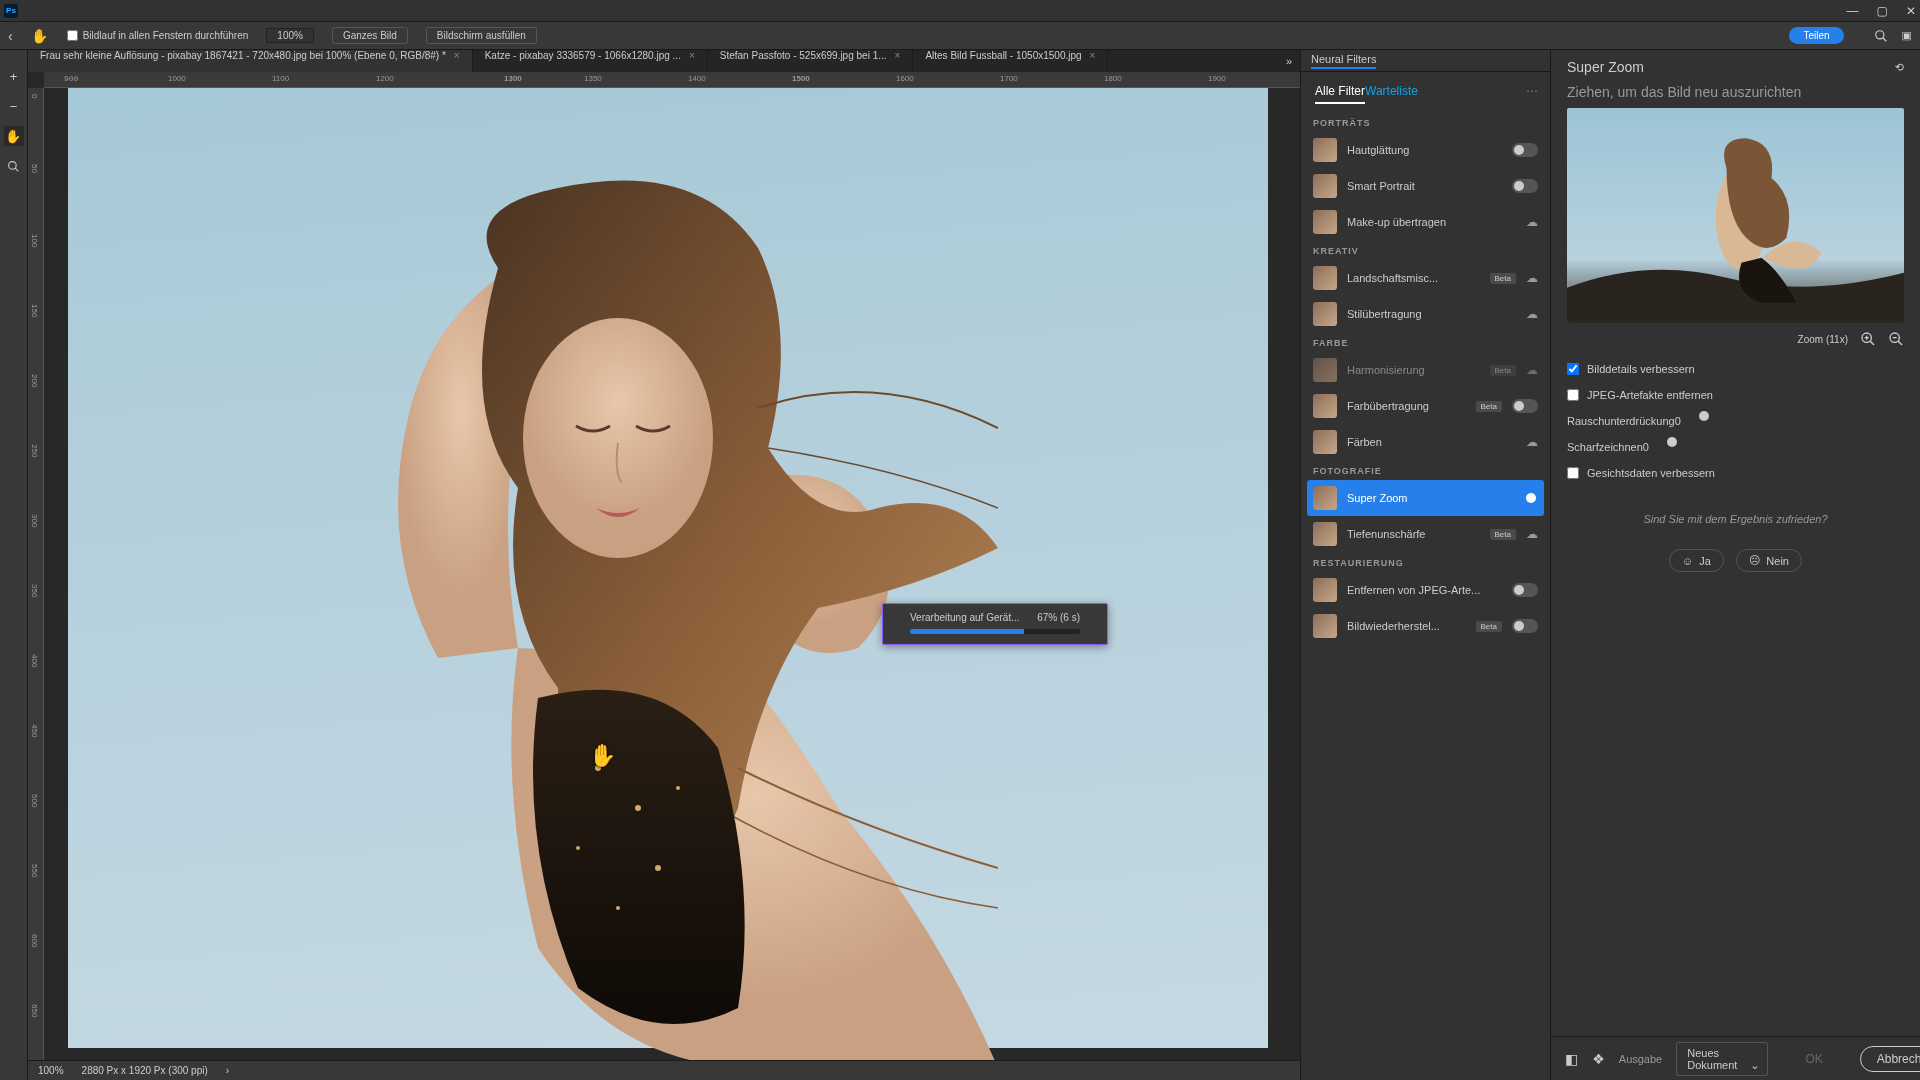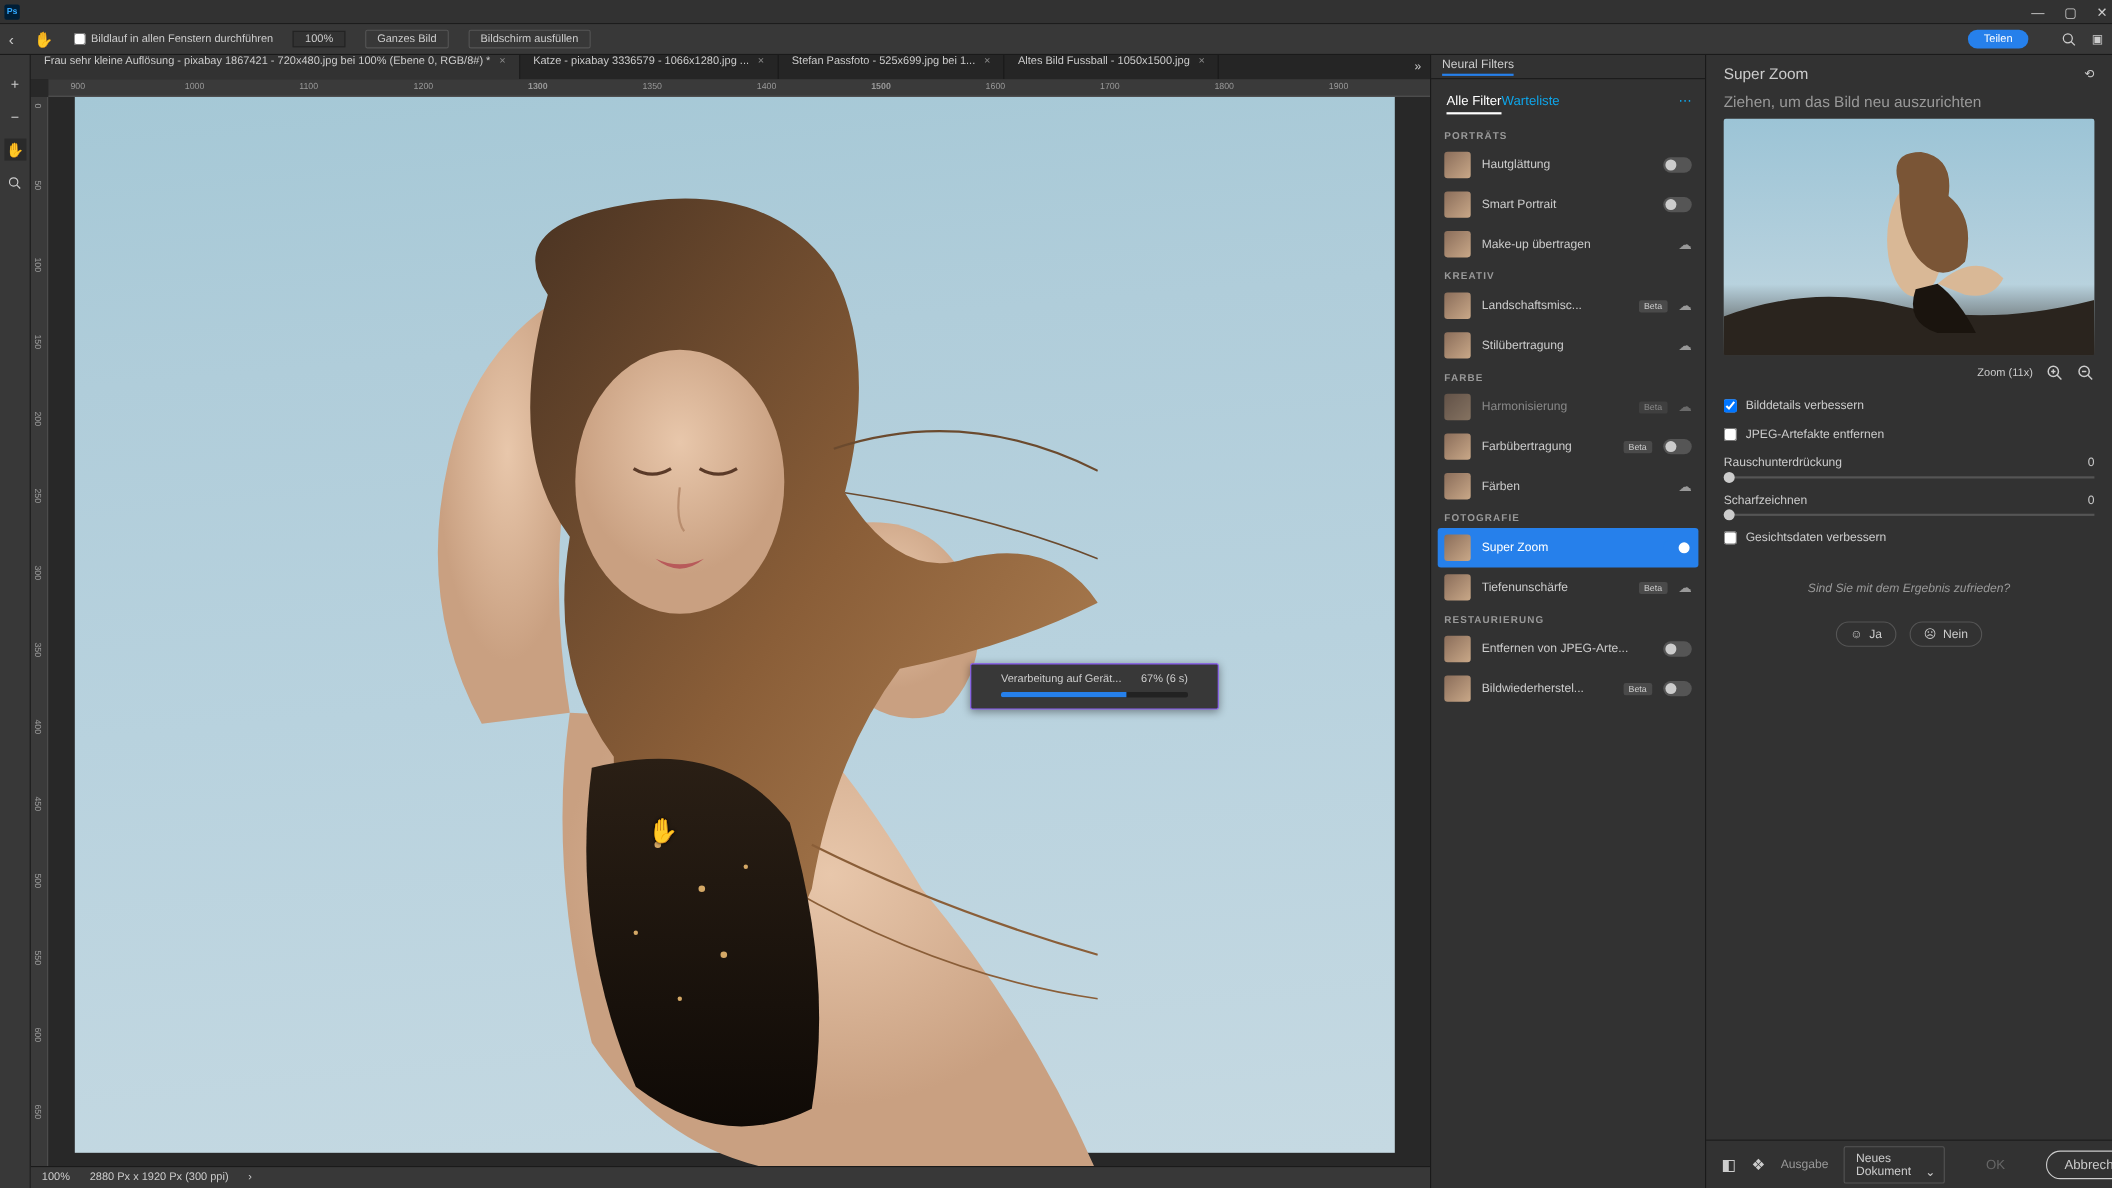--- a/index.html
+++ b/index.html
@@ -63,21 +63,21 @@
 .nf-list{flex:1;overflow-y:auto}
 .sz-panel{width:370px;background:#323232;border-left:1px solid #1a1a1a;display:flex;flex-direction:column}
 .sz-header{height:34px;display:flex;align-items:center;padding:0 16px;justify-content:space-between}
 .sz-header h3{font-size:14px;font-weight:normal}
 .sz-hint{font-size:14px;color:#999;padding:0 16px 8px}
 .sz-preview{margin:0 16px;height:215px;background:linear-gradient(180deg,#9cc4d6 0%,#b8d2de 70%,#3a3530 100%);border-radius:2px;position:relative;overflow:hidden}
 .sz-zoom-row{display:flex;align-items:center;justify-content:flex-end;gap:12px;padding:8px 16px;font-size:10px}
 .sz-controls{padding:8px 16px;display:flex;flex-direction:column;gap:14px}
 .sz-check{display:flex;align-items:flex-start;gap:8px;font-size:11px}
 .sz-check input{width:12px;height:12px}
-.sz-slider{display:flex;flex-direction:column;gap:6px}
+.sz-slider{display:flex;flex-direction:row;gap:18px}
 .sz-slider-head{display:flex;justify-content:space-between;font-size:11px}
 .sz-track{height:2px;background:#555;position:relative}
 .sz-thumb{position:absolute;width:10px;height:10px;background:#ccc;border-radius:50%;top:-4px;left:0}
 .sz-feedback{text-align:center;font-size:11px;font-style:italic;color:#999;margin-top:20px}
 .sz-feedback-btns{display:flex;justify-content:center;gap:12px;margin-top:10px}
 .fb-btn{border:1px solid #555;padding:4px 12px;border-radius:12px;display:flex;align-items:center;gap:6px;font-size:11px}
 .bottom-bar{height:44px;border-top:1px solid #1a1a1a;display:flex;align-items:center;padding:0 14px;gap:14px;margin-top:auto}
 .bb-icon{font-size:14px;color:#ccc}
 .bb-label{font-size:11px;color:#999;margin-left:auto}
 .bb-select{border:1px solid #555;padding:4px 30px 4px 10px;font-size:11px;background:#323232;color:#ccc;position:relative;border-radius:2px}
@@ -148,25 +148,25 @@
           <span>Stefan Passfoto - 525x699.jpg bei 1...</span>
           <span class="x">×</span>
         </div>
         <div class="tab">
           <span>Altes Bild Fussball - 1050x1500.jpg</span>
           <span class="x">×</span>
         </div>
         <div class="tabs-more">»</div>
       </div>
     <div class="ruler-h" id="rulerh">
-        <span class="tick" style="left: 20px;">900</span>
+        <span class="tick" style="left: 20px; font-family: Liberation Mono, monospace;">900</span>
         <span class="tick" style="left: 124px;">1000</span>
         <span class="tick" style="left: 228px;">1100</span>
         <span class="tick" style="left: 332px;">1200</span>
-        <span class="tick" style="left: 436px; font-weight: bold;">1300</span>
+        <span class="tick" style="left: 460px; font-weight: bold;">1300</span>
         <span class="tick" style="left: 540px;">1350</span>
         <span class="tick" style="left: 644px;">1400</span>
         <span class="tick" style="left: 748px; font-weight: bold;">1500</span>
         <span class="tick" style="left: 852px;">1600</span>
         <span class="tick" style="left: 956px;">1700</span>
         <span class="tick" style="left: 1060px;">1800</span>
         <span class="tick" style="left: 1164px;">1900</span>
       </div>
     <div class="canvas-wrap">
       <div class="ruler-v" id="rulerv">

